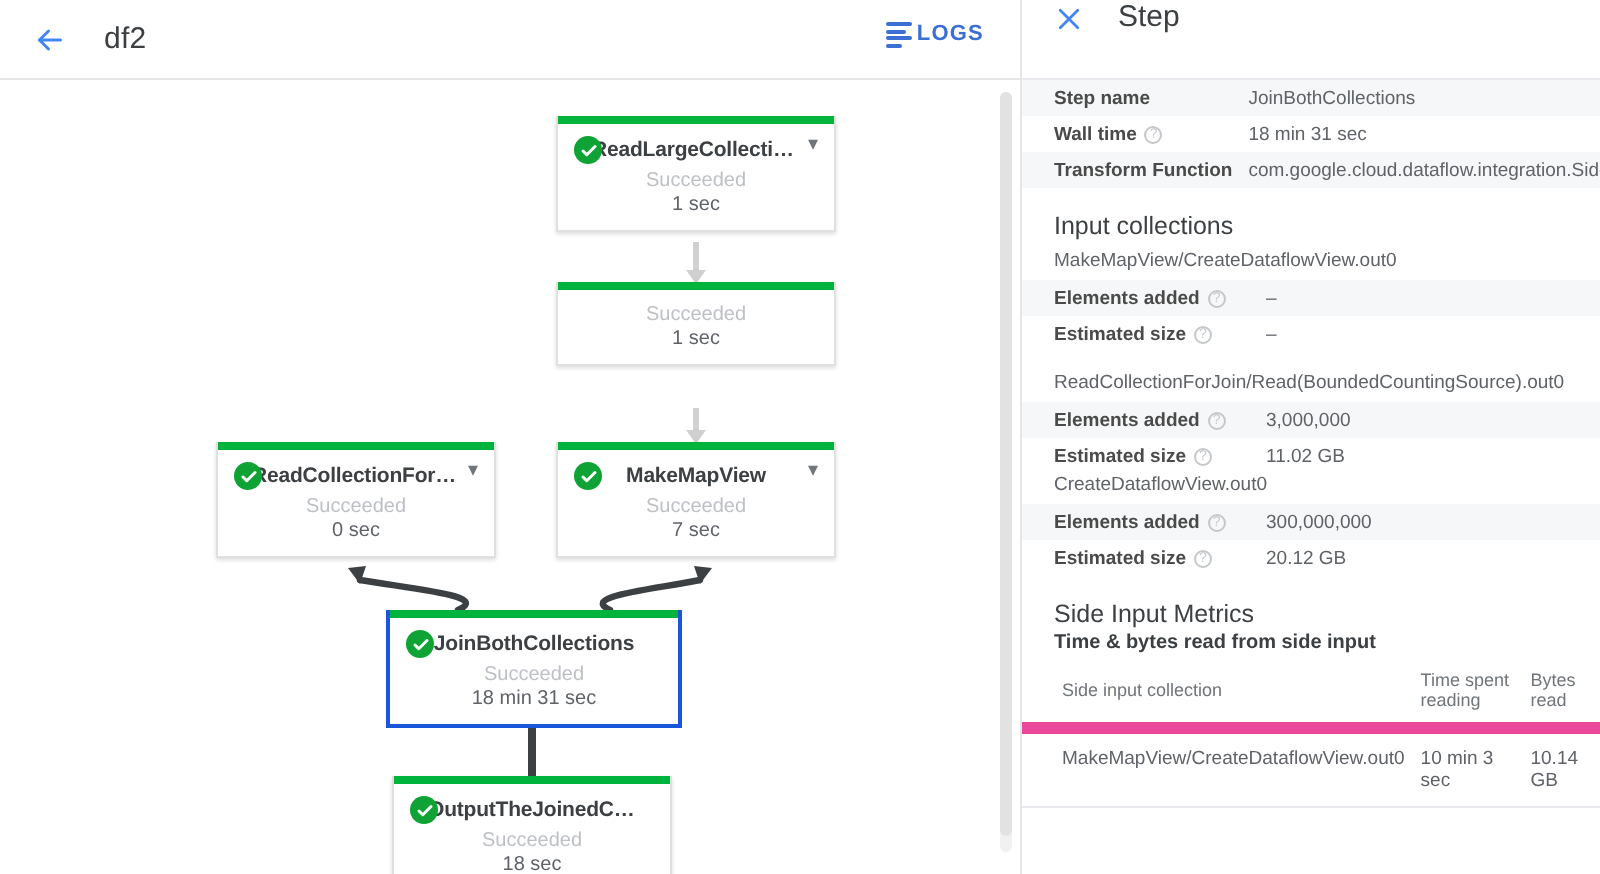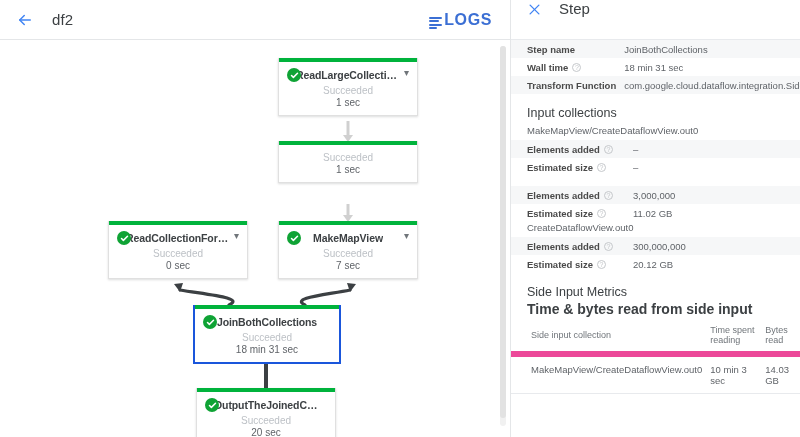--- a/index.html
+++ b/index.html
@@ -37,23 +37,23 @@
   .job-title {
     margin-left: 16px;
     font-size: 15px;
     color: #3c4043;
     letter-spacing: .1px;
   }
   .logs-btn {
     position: absolute;
     right: 18px;
     top: 11px;
-    display: flex; align-items: flex-end; gap: 2px;
+    display: flex; align-items: center; gap: 2px;
     color: #3b6fd4;
-    font-size: 16px;
+    font-size: 11px;
     font-weight: bold;
     letter-spacing: .6px;
     cursor: pointer;
   }
   .logs-icon { display:flex; flex-direction: column; gap:1.5px; width: 13px; }
   .logs-icon i { display:block; height: 2px; background:#3b6fd4; border-radius:1px; }
   .logs-icon i:nth-child(1){ width: 13px; }
   .logs-icon i:nth-child(2){ width: 10px; }
   .logs-icon i:nth-child(3){ width: 13px; }
   .logs-icon i:nth-child(4){ width: 8px; }
@@ -207,21 +207,21 @@
     color: #3c4043;
     padding: 12px 0 5px 16px;
   }
   .coll-name {
     font-size: 9.5px;
     color: #5f6368;
     padding: 0 10px 4px 16px;
     word-break: break-all;
   }
   .sub-bold {
-    font-size: 14px;
+    font-size: 10px;
     color: #3c4043;
     font-weight: bold;
     padding: 1px 0 4px 16px;
   }
   .gap { height: 10px; }
 
   table.metrics { width: 100%; border-collapse: collapse; }
   table.metrics th {
     font-size: 9px;
     font-weight: normal;
@@ -365,21 +365,21 @@
         <div class="body">
           <div class="row1">
             <span class="check">
               <svg width="9" height="9" viewBox="0 0 24 24" fill="none" stroke="#ffffff" stroke-width="4" stroke-linecap="round" stroke-linejoin="round">
                   <polyline points="20 6 9 17 4 12"></polyline>
                 </svg>
             </span>
             <span class="nm">OutputTheJoinedCollec…</span>
           </div>
           <div class="status">Succeeded</div>
-          <div class="dur">20 sec</div>
+          <div class="dur">18 sec</div>
         </div>
       </div>
     </div>
 
     <div class="left-scrollbar">
       <div class="thumb"></div>
     </div>
   </div>
 
   <div class="right-pane">
@@ -424,20 +424,21 @@
         </tr>
         <tr>
           <td class="k"><span>Estimated size</span><span class="ico-q">?</span></td>
           <td class="v">–</td>
         </tr>
       </tbody>
         </table>
 
       <div class="gap"></div>
 
+      <div class="coll-name">ReadCollectionForJoin/Read(BoundedCountingSource).out0</div>
       <table class="kv">
         <tbody>
             <tr class="alt">
           <td class="k"><span>Elements added</span><span class="ico-q">?</span></td>
           <td class="v">3,000,000</td>
         </tr>
         <tr>
           <td class="k"><span>Estimated size</span><span class="ico-q">?</span></td>
           <td class="v">11.02 GB</td>
         </tr>
@@ -465,20 +466,20 @@
           <tr>
             <th class="c1">Side input collection</th>
             <th>Time spent reading</th>
             <th>Bytes read</th>
           </tr>
         </thead>
         <tbody>
           <tr>
             <td class="c1">MakeMapView/CreateDataflowView.out0</td>
             <td>10 min 3 sec</td>
-            <td>14.03 GB</td>
+            <td>10.14 GB</td>
           </tr>
         </tbody>
       </table>
 
     </div>
   </div>
 </div>
 
 </body></html>

